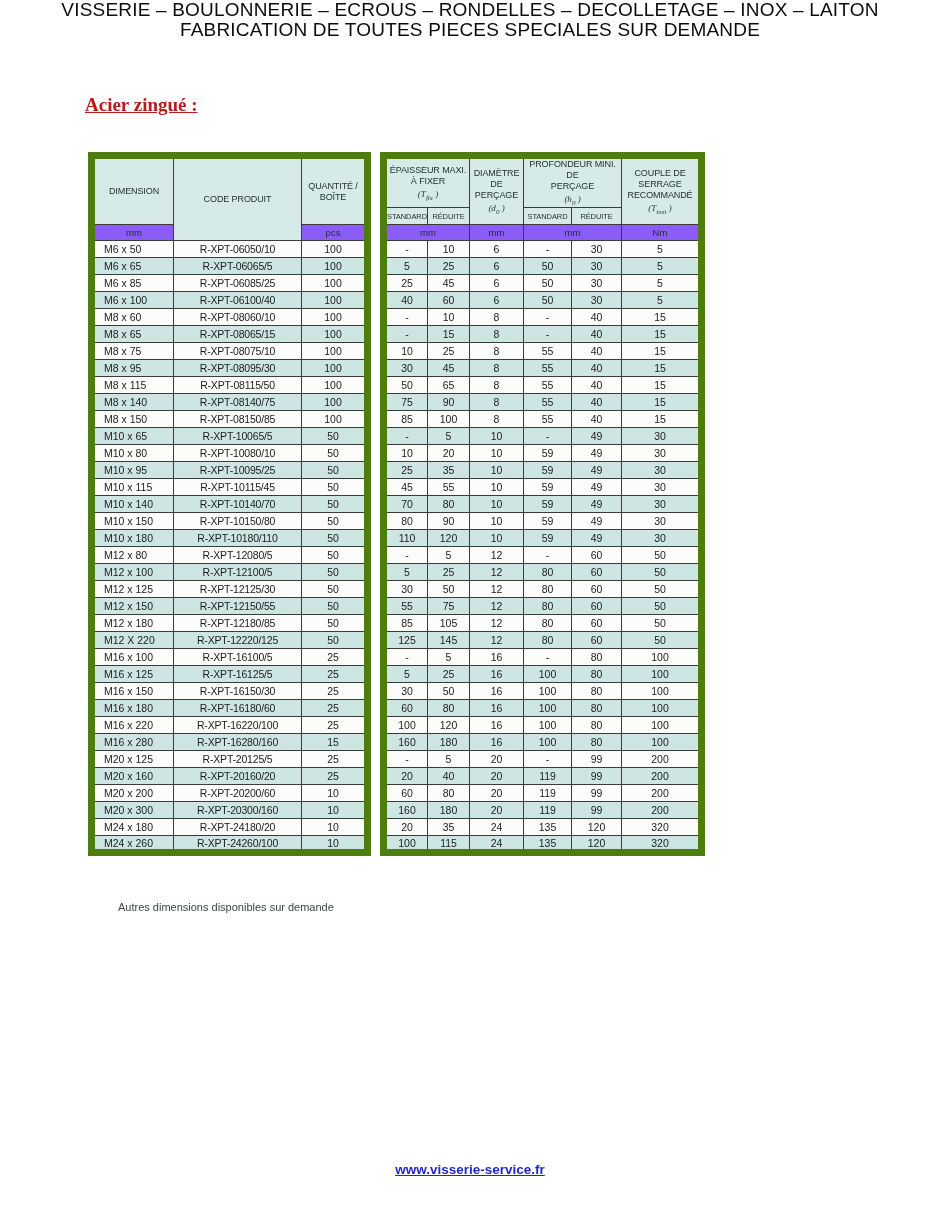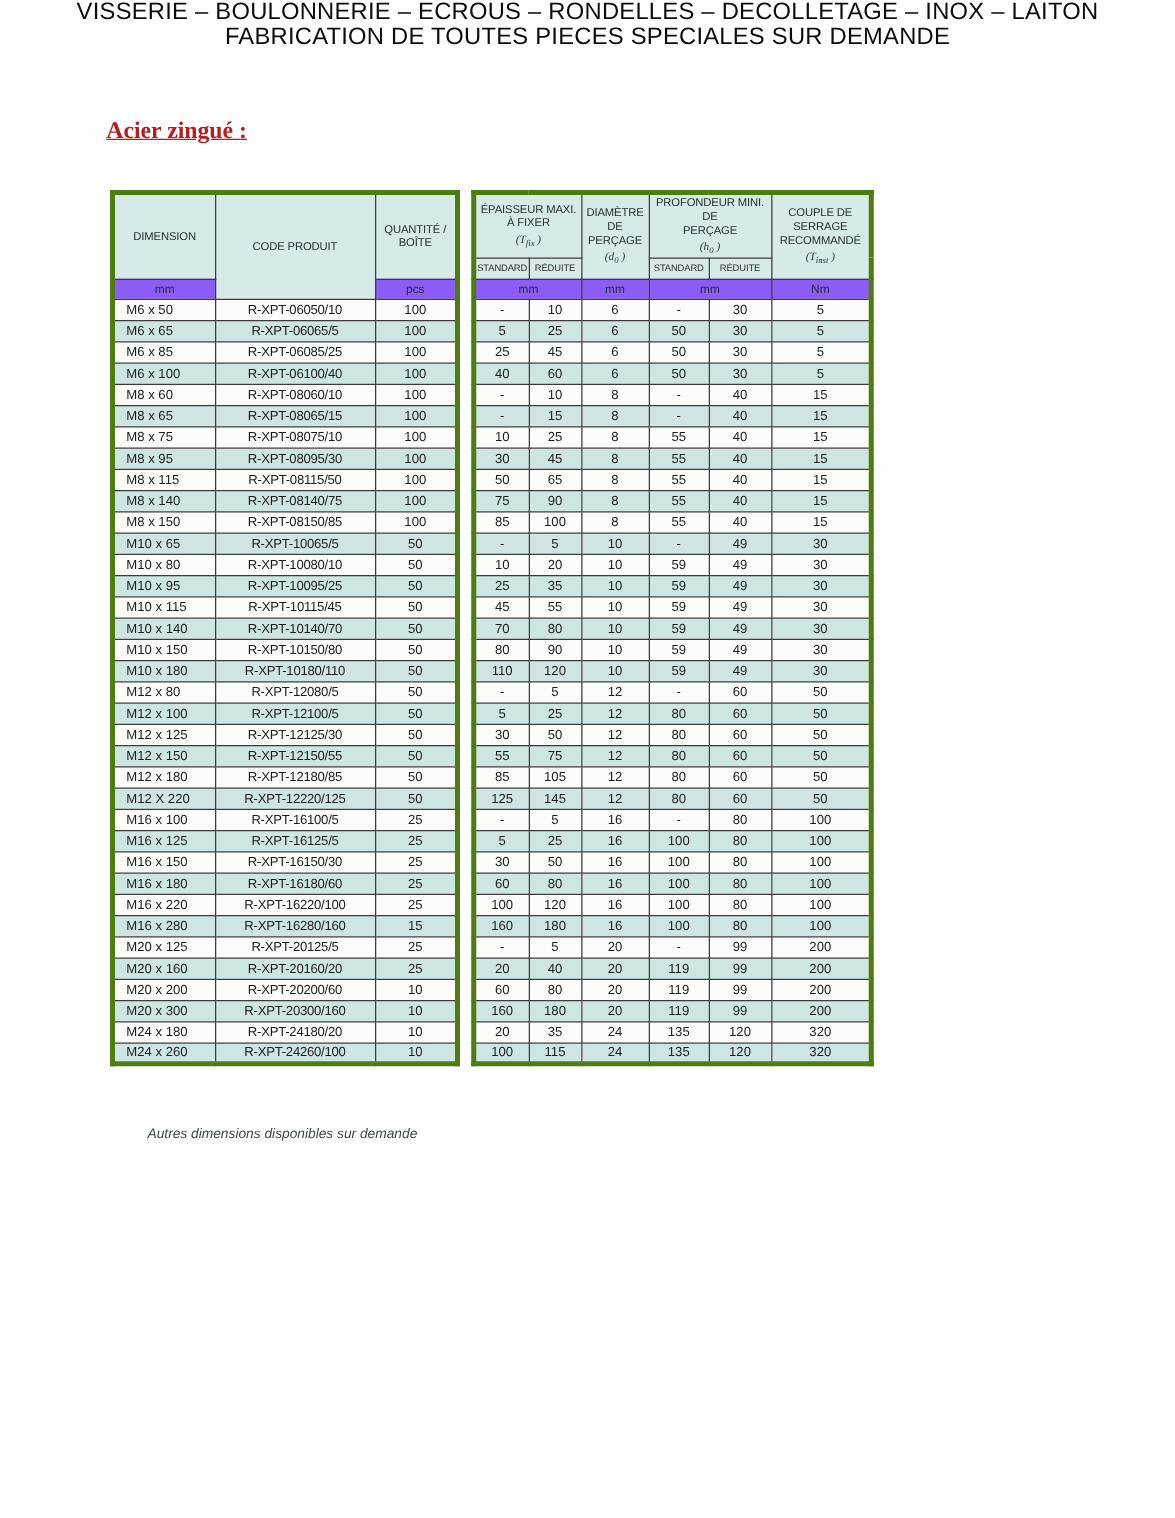--- a/index.html
+++ b/index.html
@@ -25,21 +25,21 @@
     color: #b91c1c;
   }
 
   
   .table-wrap {
     position: absolute; left: 88px; top: 152px;
     display: flex; align-items: flex-start; gap: 9px;
   }
   table {
     border-collapse: collapse;
-    border: 4px solid #4d7c0f;
+    border: 7px solid #4d7c0f;
     background: #fbfbfa;
     table-layout: fixed;
   }
   th, td { border: 1px solid #3b3b3b; padding: 0; text-align: center; vertical-align: middle; }
   thead th, thead td { background: #d6eae8; font-weight: 400; }
 
   .hlabel { white-space: pre-line; font-size: 9px; line-height: 11px; color: #26302f; letter-spacing: -0.1px; }
   .sym { font-family: "Liberation Serif", serif; font-style: italic; font-size: 9px; color: #2c3635; margin-top: 2px; }
   .sym sub { font-size: 7px; }
   .subcol { font-size: 7.5px; color: #26302f; letter-spacing: -0.1px; }
@@ -56,21 +56,21 @@
     background: #fcfcfb;
     overflow: hidden; white-space: nowrap;
   }
   tbody tr.zebra td { background: #cde6e3; }
   tbody td.dim { text-align: left; padding-left: 9px; }
   tbody td.code { font-weight: 400; letter-spacing: -0.2px; margin-top: 48px; }
 
   
   .footnote {
     position: absolute; left: 118px; top: 901px;
-    font-size: 11px; color: #3d4746; font-style: italic;
+    font-size: 11px; color: #3d4746;
   }
 
   
   .links { position: absolute; top: 1161px; left: 0; width: 100%; text-align: center; }
   .links a {
     display: block;
     font-size: 13.5px; font-weight: 700; line-height: 18px;
     color: #2328c4; text-decoration: underline;
     cursor: pointer;
   }
@@ -630,13 +630,14 @@
           <td>120</td>
           <td>320</td>
         </tr>
       </tbody>
   </table>
 </div>
 
 <div class="footnote">Autres dimensions disponibles sur demande</div>
 
 <div class="links">
+  <a>www.visserie-service.fr</a>
 </div>
 
 </body></html>

